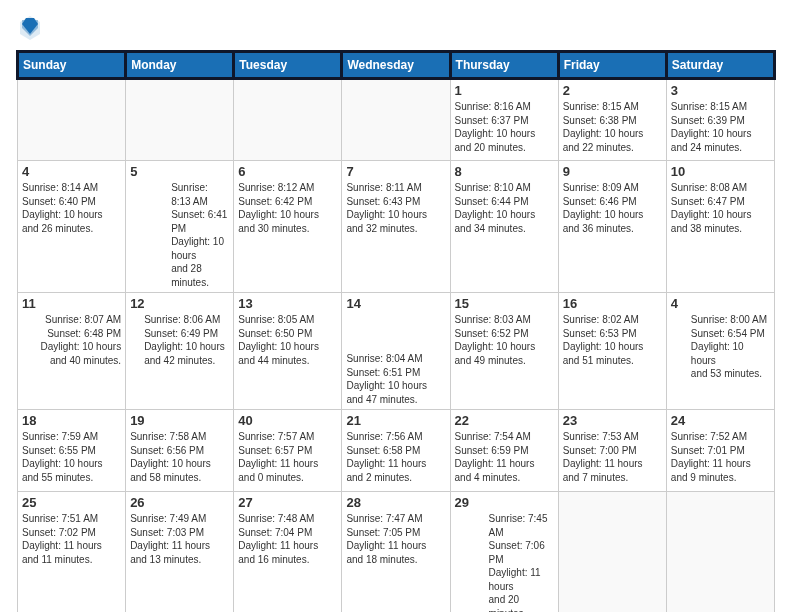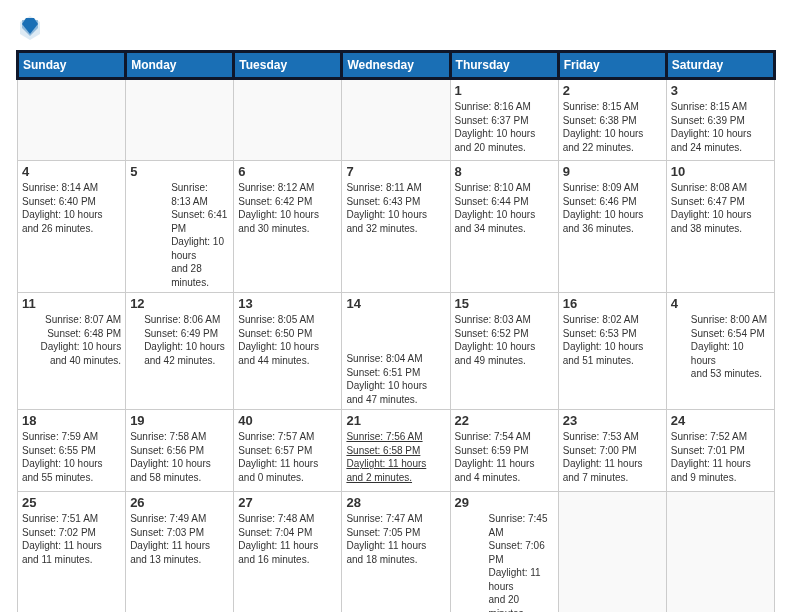--- a/index.html
+++ b/index.html
@@ -281,21 +281,21 @@
           </td>
           <td>
             <span class="day-number">40</span>
             <div class="day-info" style="white-space: pre-line;">Sunrise: 7:57 AM
 Sunset: 6:57 PM
 Daylight: 11 hours
 and 0 minutes.</div>
           </td>
           <td>
             <span class="day-number">21</span>
-            <div class="day-info" style="white-space: pre-line; text-decoration: underline;">Sunrise: 7:56 AM
+            <div class="day-info" style="white-space: pre-line;">Sunrise: 7:56 AM
 Sunset: 6:58 PM
 Daylight: 11 hours
 and 2 minutes.</div>
           </td>
           <td>
             <span class="day-number">22</span>
             <div class="day-info" style="white-space: pre-line;">Sunrise: 7:54 AM
 Sunset: 6:59 PM
 Daylight: 11 hours
 and 4 minutes.</div>

